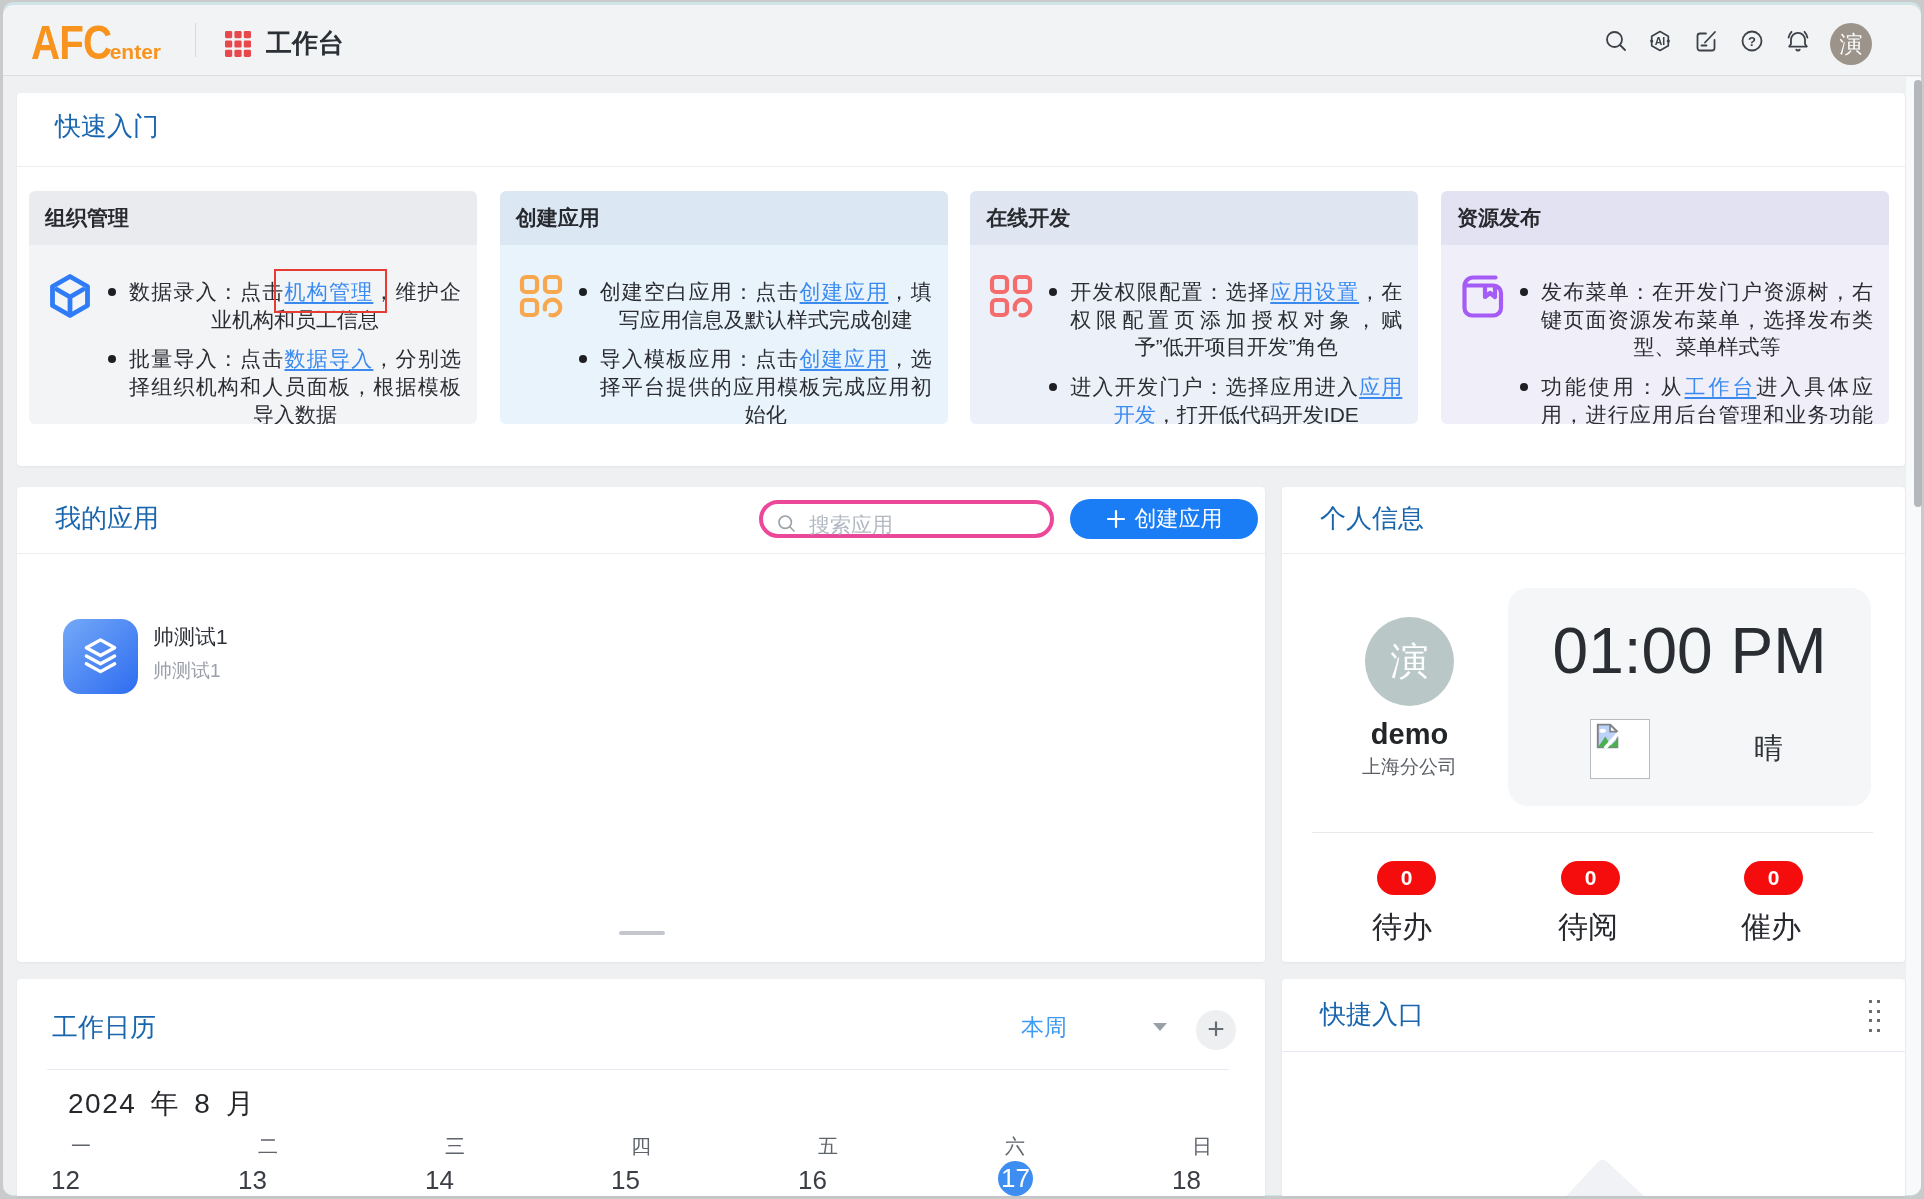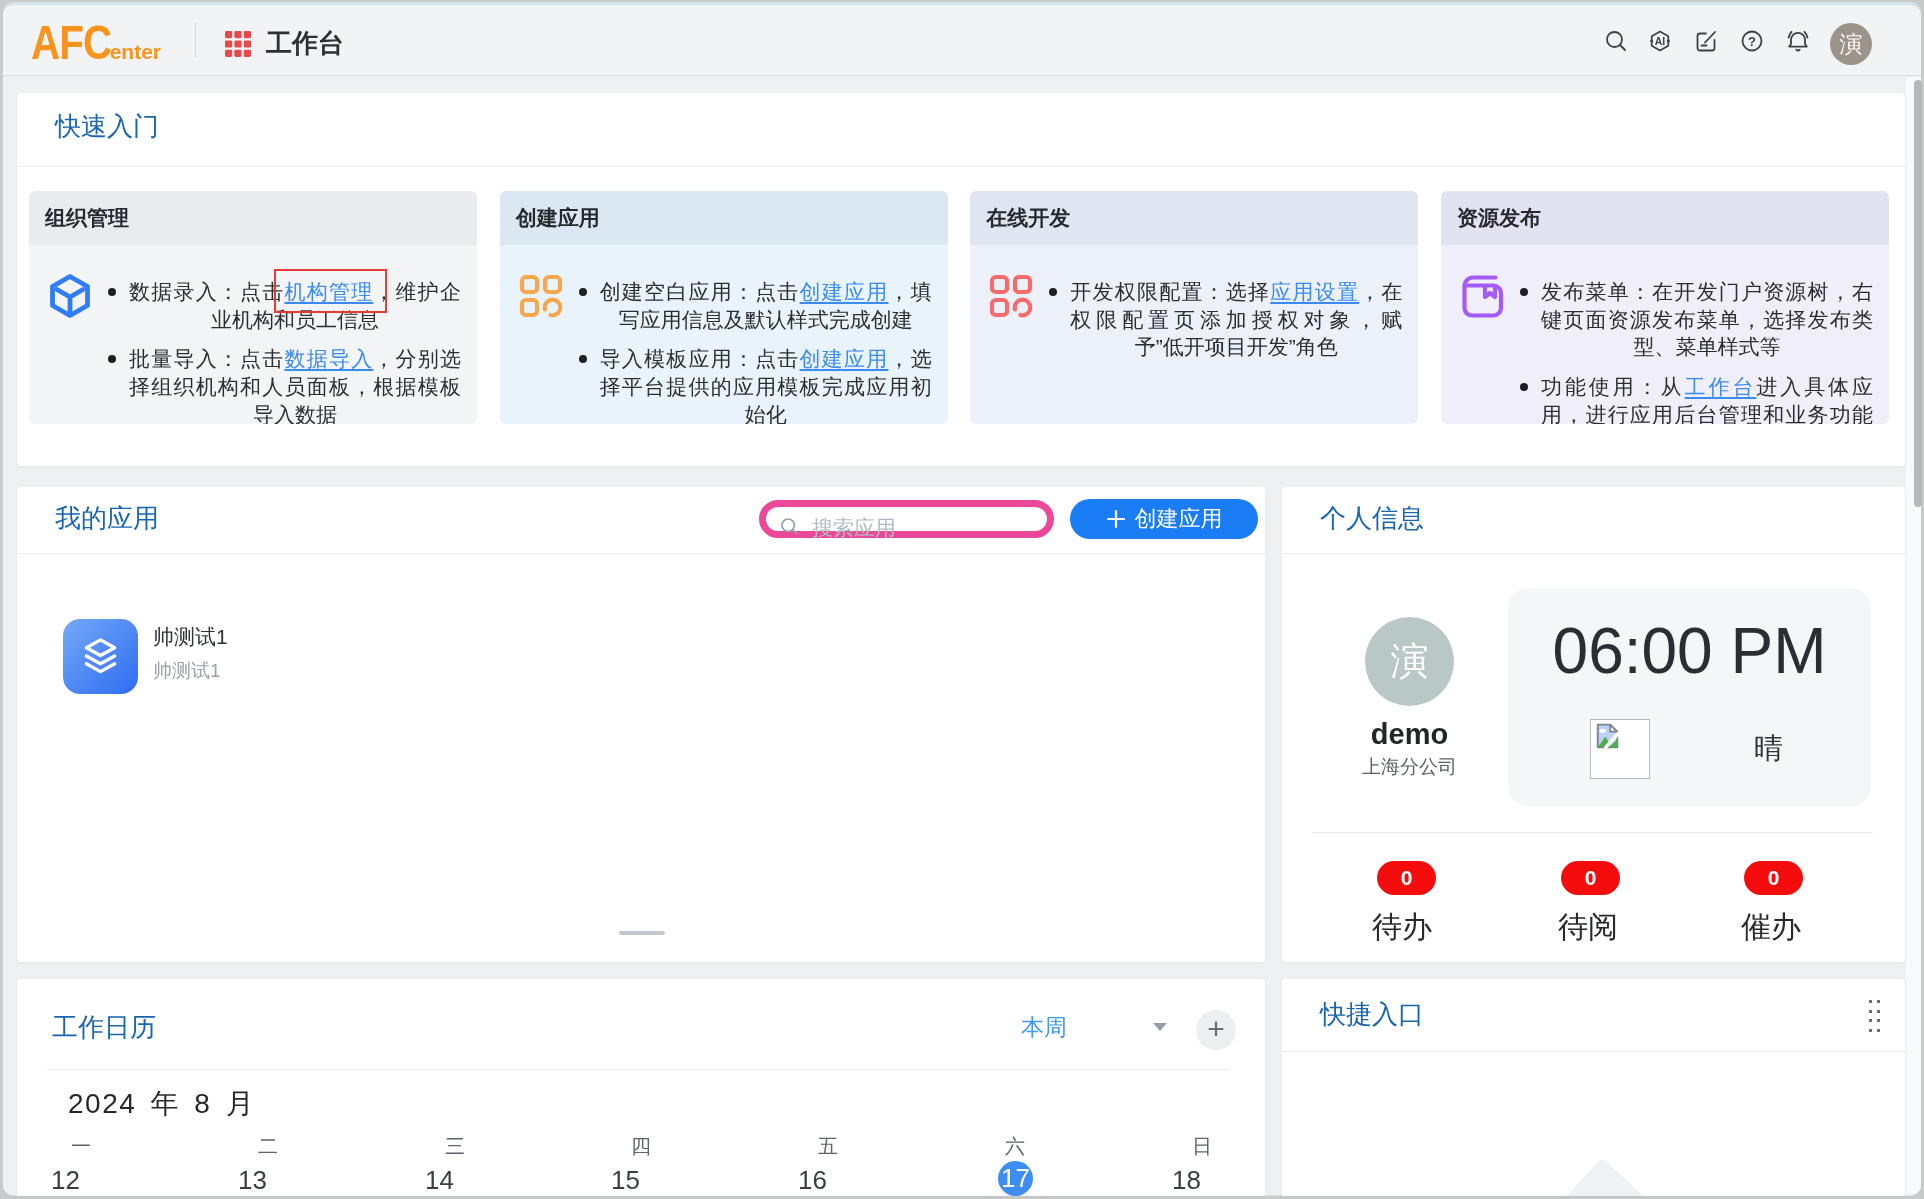--- a/index.html
+++ b/index.html
@@ -35,21 +35,21 @@
 .jl{text-align:justify;text-align-last:justify;}
 .ll{text-align:center;}
 .stext a{color:#3a8af0;text-decoration:underline;text-underline-offset:3px;margin-top:16px;}
 #c1 .subh{background:#e9ebee;}#c1 .subb{background:#f3f4f6;}
 #c2 .subh{background:#dbe8f4;}#c2 .subb{background:#e9f3fb;}
 #c3 .subh{background:#dfe6f1;}#c3 .subb{background:#ecf1f9;}
 #c4 .subh{background:#e3e2f3;}#c4 .subb{background:#efeef9;}
 #redbox{position:absolute;left:145px;top:-9.5px;width:113px;height:44px;border:2.5px solid #e63c35;}
 
 #myapp{left:17px;top:487px;width:1248px;height:475px;}
-#srch{position:absolute;left:742px;top:13px;width:295px;height:38px;border:7px solid #ec4899;border-radius:19px;background:#fff;}
+#srch{position:absolute;left:742px;top:13px;width:295px;height:38px;border:4px solid #ec4899;border-radius:19px;background:#fff;}
 #srch span{position:absolute;left:46px;top:7px;font-size:21px;color:#b3b9c2;}
 #crtbtn{position:absolute;left:1053px;top:12px;width:188px;height:40px;border-radius:20px;background:#1a7df5;color:#fff;font-size:22px;text-align:center;line-height:39px;}
 #appicon{position:absolute;left:46px;top:132px;width:75px;height:75px;border-radius:17px;background:linear-gradient(135deg,#74a9f8,#2e6cf0);}
 #appname1{position:absolute;left:136px;top:136px;font-size:21px;color:#2f3238;}
 #appname2{position:absolute;left:136px;top:171px;font-size:19px;color:#9a9fa8;}
 #dash{position:absolute;left:602px;top:444px;width:46px;height:4px;border-radius:2px;background:#c3c7cd;}
 
 #pinfo{left:1282px;top:487px;width:623px;height:475px;}
 #pavatar{position:absolute;left:83px;top:130px;width:89px;height:89px;border-radius:50%;background:#b9c8c6;color:#fff;font-size:38px;text-align:center;line-height:89px;}
 #pname{position:absolute;left:0px;top:231px;width:255px;text-align:center;font-size:29px;font-weight:bold;color:#232629;}
@@ -180,20 +180,25 @@
           <rect x="3" y="26" width="15" height="15" rx="3.8"></rect>
           <circle cx="33.5" cy="33.5" r="7.8" stroke-dasharray="14.3 8.1 26.6"></circle>
         </svg>
       <div class="stext">
         <div class="it">
             <span class="bl"></span>
             <div class="jl">开发权限配置：选择<a>应用设置</a>，在</div>
             <div class="jl">权限配置页添加授权对象，赋</div>
             <div class="ll">予”低开项目开发”角色</div>
           </div>
+        <div class="it">
+            <span class="bl"></span>
+            <div class="jl">进入开发门户：选择应用进入<a>应用</a></div>
+            <div class="ll"><a>开发</a>，打开低代码开发IDE</div>
+          </div>
       </div>
     </div>
   </div>
   <div class="sub" id="c4" style="left:1424px;">
     <div class="subh">资源发布</div>
     <div class="subb">
       <svg class="sicon" viewBox="0 0 44 44" fill="none" stroke="#a55bf5" stroke-width="4.2" stroke-linejoin="round" stroke-linecap="round">
           <path d="M35.5 3.5 H13 C8.3 3.5 4.5 7.3 4.5 12 V34 C4.5 38.2 7.8 41.5 12 41.5 H33.5 C37.6 41.5 41 38.2 41 34 V19 C41 14.8 37.6 11.5 33.5 11.5 H5.5"></path>
           <path d="M25 13 V23 l5 -4 5 4 V13"></path>
         </svg>
@@ -237,21 +242,21 @@
   <div id="appname2">帅测试1</div>
   <div id="dash"></div>
 </div>
 <div class="card" id="pinfo">
   <div class="ctitle" style="top:14px;left:38px;">个人信息</div>
   <div class="cdiv" style="top:66px;"></div>
   <div id="pavatar">演</div>
   <div id="pname">demo</div>
   <div id="pcomp">上海分公司</div>
   <div id="clockbox">
-    <div id="clock">06:00 PM</div>
+    <div id="clock">01:00 PM</div>
     <div id="brimg">
         <svg style="position:absolute;left:3px;top:3px;" width="26" height="26" viewBox="0 0 24 24">
           <path d="M3.5 1.5 H15 L21.5 8 V22.5 H3.5 Z" fill="#bdd2f7" stroke="#808488" stroke-width="1.8"></path>
           <path d="M14.8 1.7 V8 H21.3 Z" fill="#fff" stroke="#808488" stroke-width="1.6" stroke-linejoin="round"></path>
           <ellipse cx="8" cy="7.2" rx="2.9" ry="1.9" fill="#fff"></ellipse>
           <path d="M3.6 22.4 L10.5 12.5 L16.5 22.4 Z" fill="#4caf50"></path>
           <path d="M21.4 15 V22.4 H14 Z" fill="#4caf50"></path>
           <path d="M23 9 L10 23.5" stroke="#fff" stroke-width="3.2"></path>
         </svg>
       </div>

